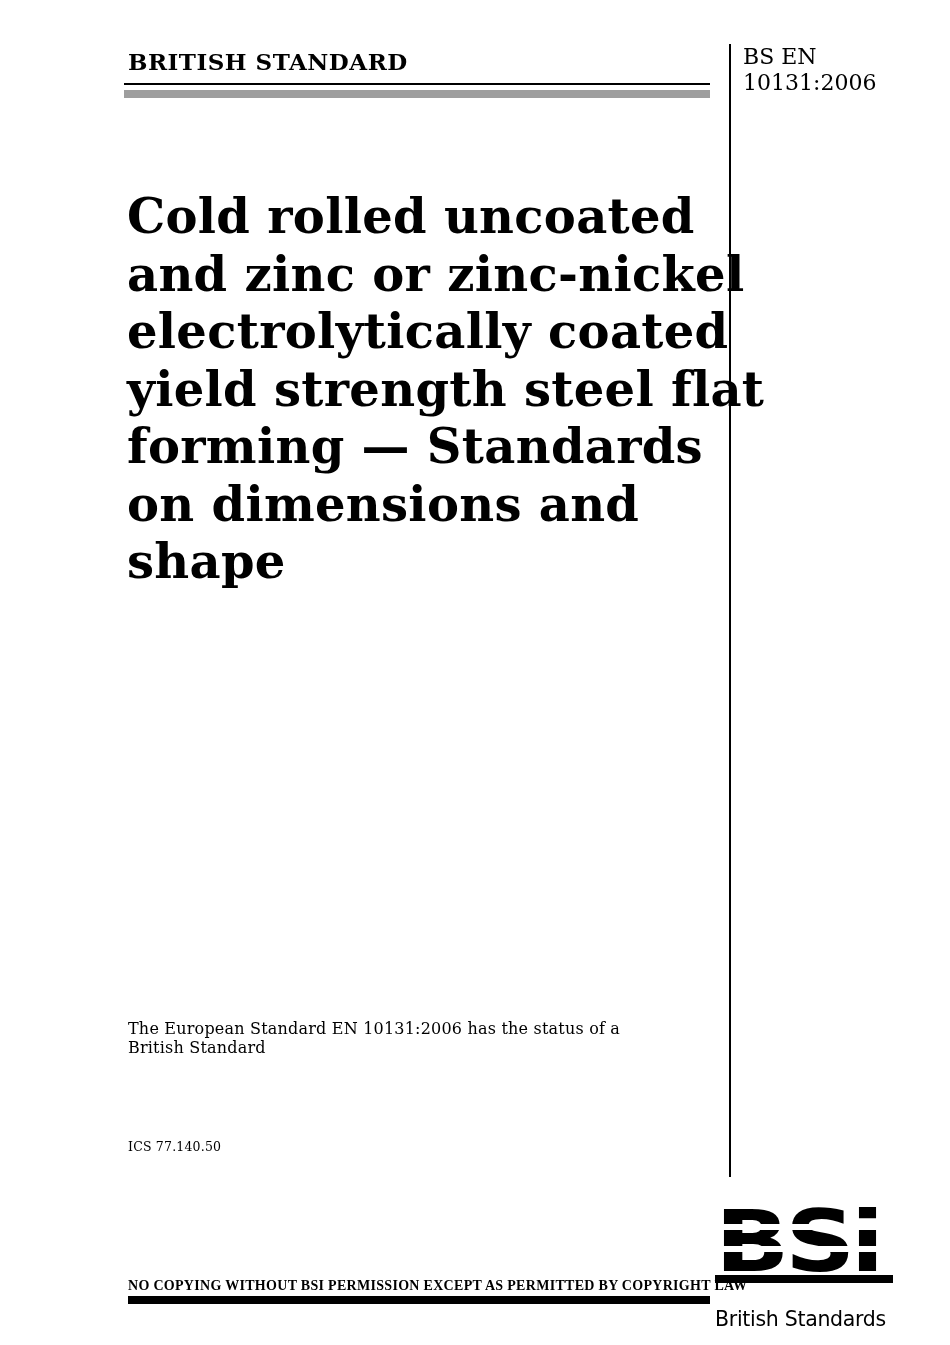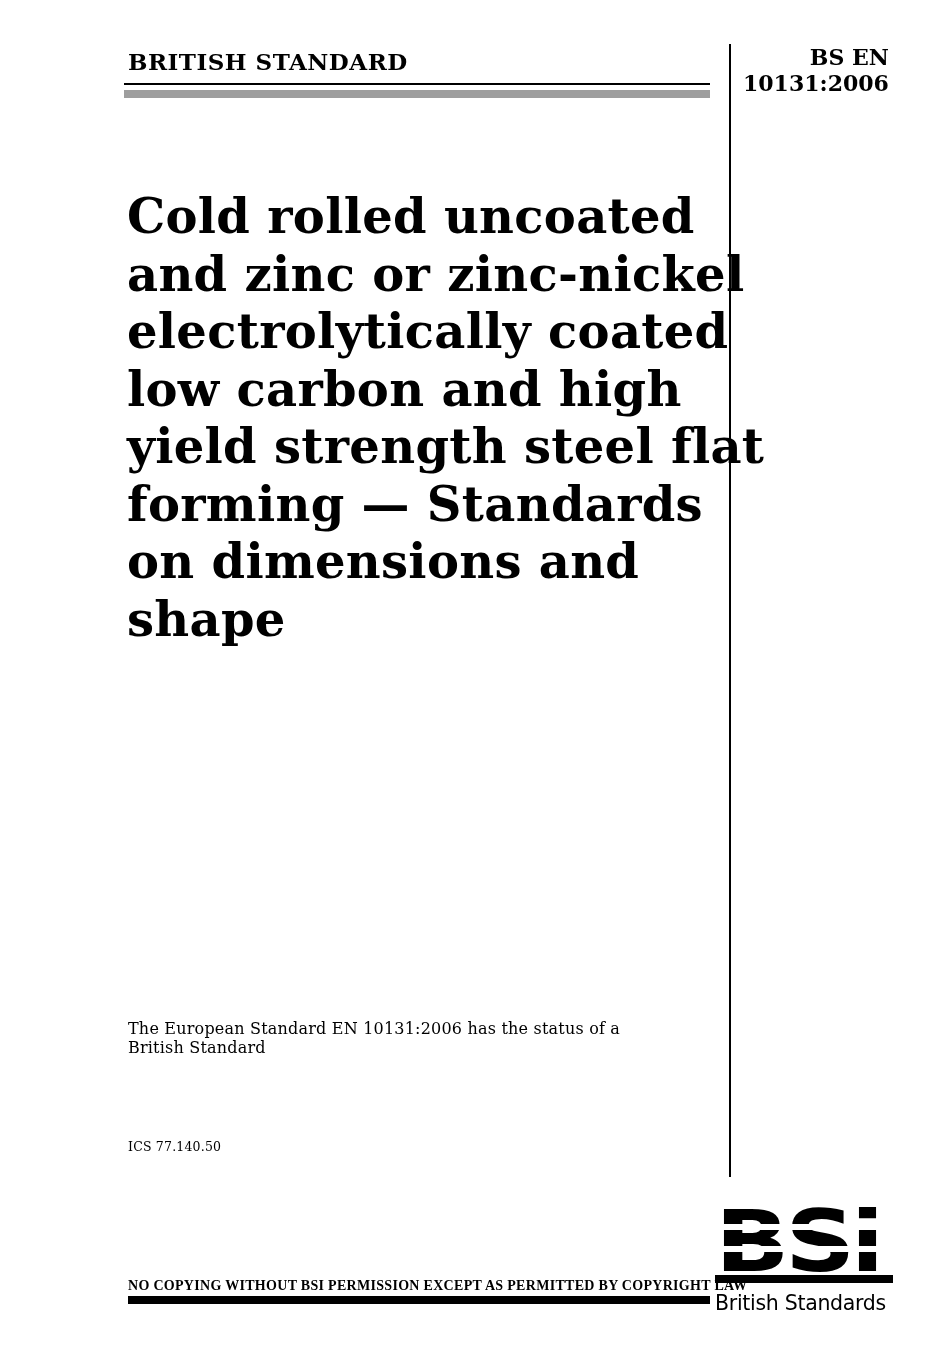--- a/index.html
+++ b/index.html
@@ -37,24 +37,23 @@
   }
   .v-rule {
     position: absolute;
     left: 729px; top: 44px;
     width: 1.5px; height: 1133px;
     background: #000000;
   }
   .doc-number {
     position: absolute;
     left: 743px; top: 44px;
-    font-size: 22px; font-weight: bold;
+    font-size: 22px; font-weight: normal;
     line-height: 26px;
     white-space: nowrap;
-    text-align: right;
   }
 
   
   .doc-title {
     position: absolute;
     left: 127px; top: 188px;
     width: 600px;
     font-size: 48px; font-weight: bold;
     line-height: 57.5px;
     letter-spacing: 0.3px;
@@ -97,21 +96,21 @@
     background: #000000;
   }
 
   
   .bsi-logo {
     position: absolute;
     left: 715px; top: 1207px;
     width: 178px;
   }
   .bsi-caption {
-    margin-top: 3px;
+    margin-top: 19px;
     font-family: "DejaVu Sans", sans-serif;
     font-size: 20.5px;
     letter-spacing: -0.3px;
     line-height: 22px;
     color: #000000;
     white-space: nowrap;
   }
 </style>
 </head>
 <body>
@@ -126,21 +125,20 @@
 
   <div class="doc-number">
     <div>BS EN</div>
     <div>10131:2006</div>
   </div>
 
   <div class="doc-title">
     <div>Cold rolled uncoated</div>
     <div>and zinc or zinc-nickel</div>
     <div>electrolytically coated</div>
-    <div>low carbon and high</div>
     <div>yield strength steel flat</div>
     <div>forming — Standards</div>
     <div>on dimensions and</div>
     <div>shape</div>
   </div>
 
   <div class="status-note">
     <div>The European Standard EN 10131:2006 has the status of a</div>
     <div>British Standard</div>
   </div>

